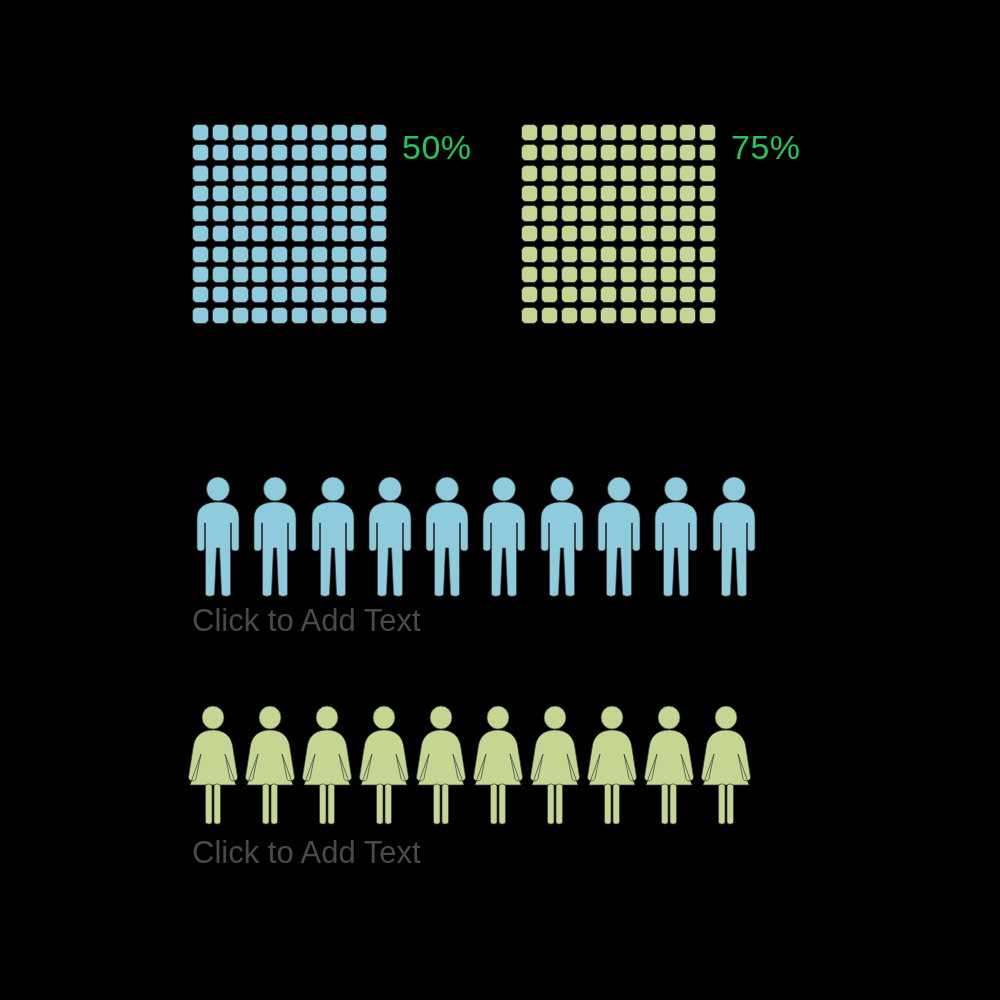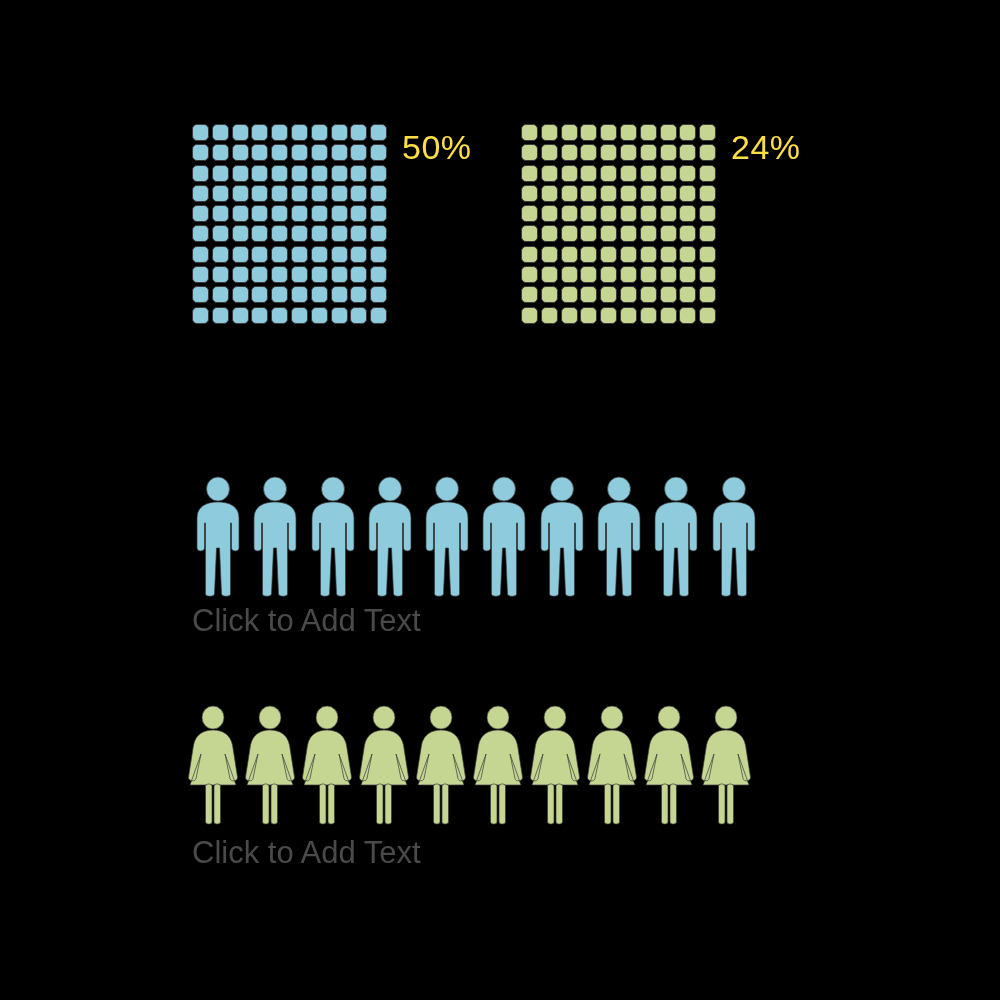--- a/index.html
+++ b/index.html
@@ -38,21 +38,21 @@
   }
   .dot {
     width: 17px;
     height: 17px;
     border-radius: 5px;
     box-sizing: border-box;
     border: 1.4px solid #3a3a3a;
   }
   .pct-label {
     font-size: 34px;
-    color: #fde047;
+    color: #22c55e;
     line-height: 1;
     margin-left: 12px;
     margin-top: 6px;
     white-space: nowrap;
     letter-spacing: 0.5px;
   }
 
   
   .picto-row {
     position: absolute;
@@ -283,21 +283,21 @@
         <div class="dot" style="background: rgb(197, 214, 147);"></div>
         <div class="dot" style="background: rgb(197, 214, 147);"></div>
         <div class="dot" style="background: rgb(197, 214, 147);"></div>
         <div class="dot" style="background: rgb(197, 214, 147);"></div>
         <div class="dot" style="background: rgb(197, 214, 147);"></div>
         <div class="dot" style="background: rgb(197, 214, 147);"></div>
         <div class="dot" style="background: rgb(197, 214, 147);"></div>
         <div class="dot" style="background: rgb(197, 214, 147);"></div>
         <div class="dot" style="background: rgb(197, 214, 147);"></div>
       </div>
-    <div class="pct-label">24%</div>
+    <div class="pct-label">75%</div>
   </div>
 
   <div class="picto-row" id="picto-row-0">
       <svg class="figure" width="50" height="123" viewBox="0 0 50 123">
         <g fill="#8ecbdc" stroke="#3a3a3a" stroke-width="0.7">
           <ellipse cx="25" cy="13" rx="11.5" ry="12"></ellipse>
           <path d="M25 26 C14 26 4 30 4 42 L4 72 C4 76 11.5 76 11.5 72 L11.5 47 L12.5 47 L12.5 118 C12.5 121 21 121 21.5 118 L23.5 72 L26.5 72 L28.5 118 C29 121 37.5 121 37.5 118 L37.5 47 L38.5 47 L38.5 72 C38.5 76 46 76 46 72 L46 42 C46 30 36 26 25 26 Z"></path>
         </g>
       </svg>
       <svg class="figure" width="50" height="123" viewBox="0 0 50 123">

